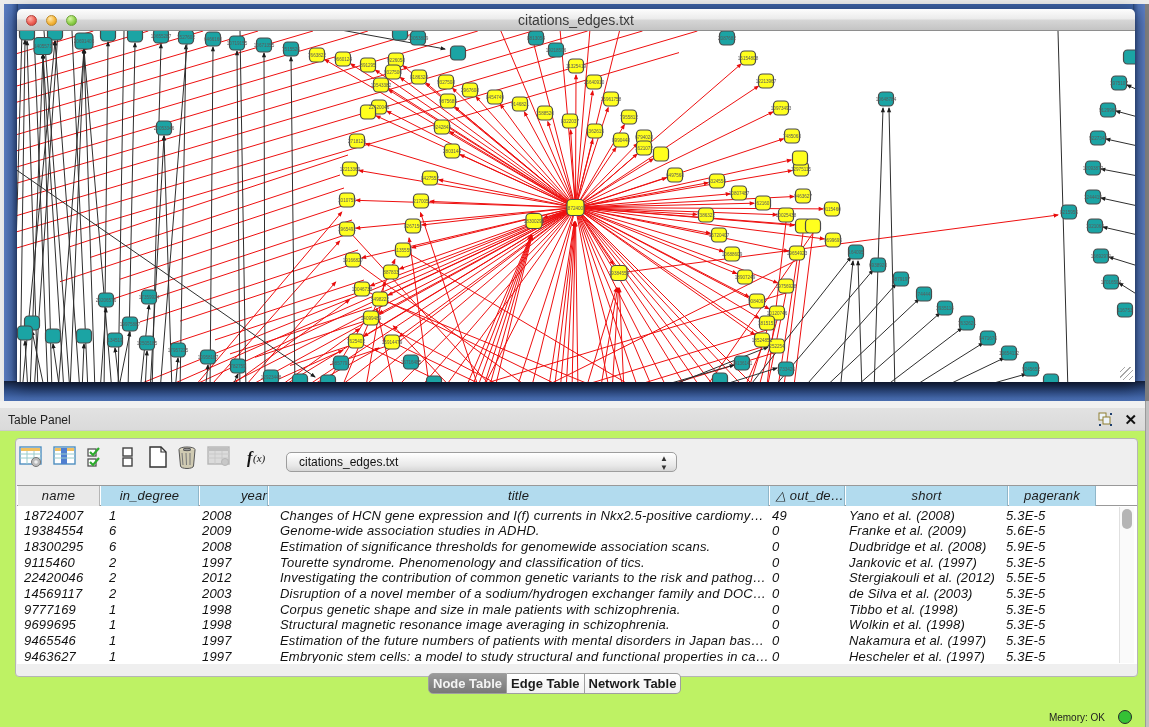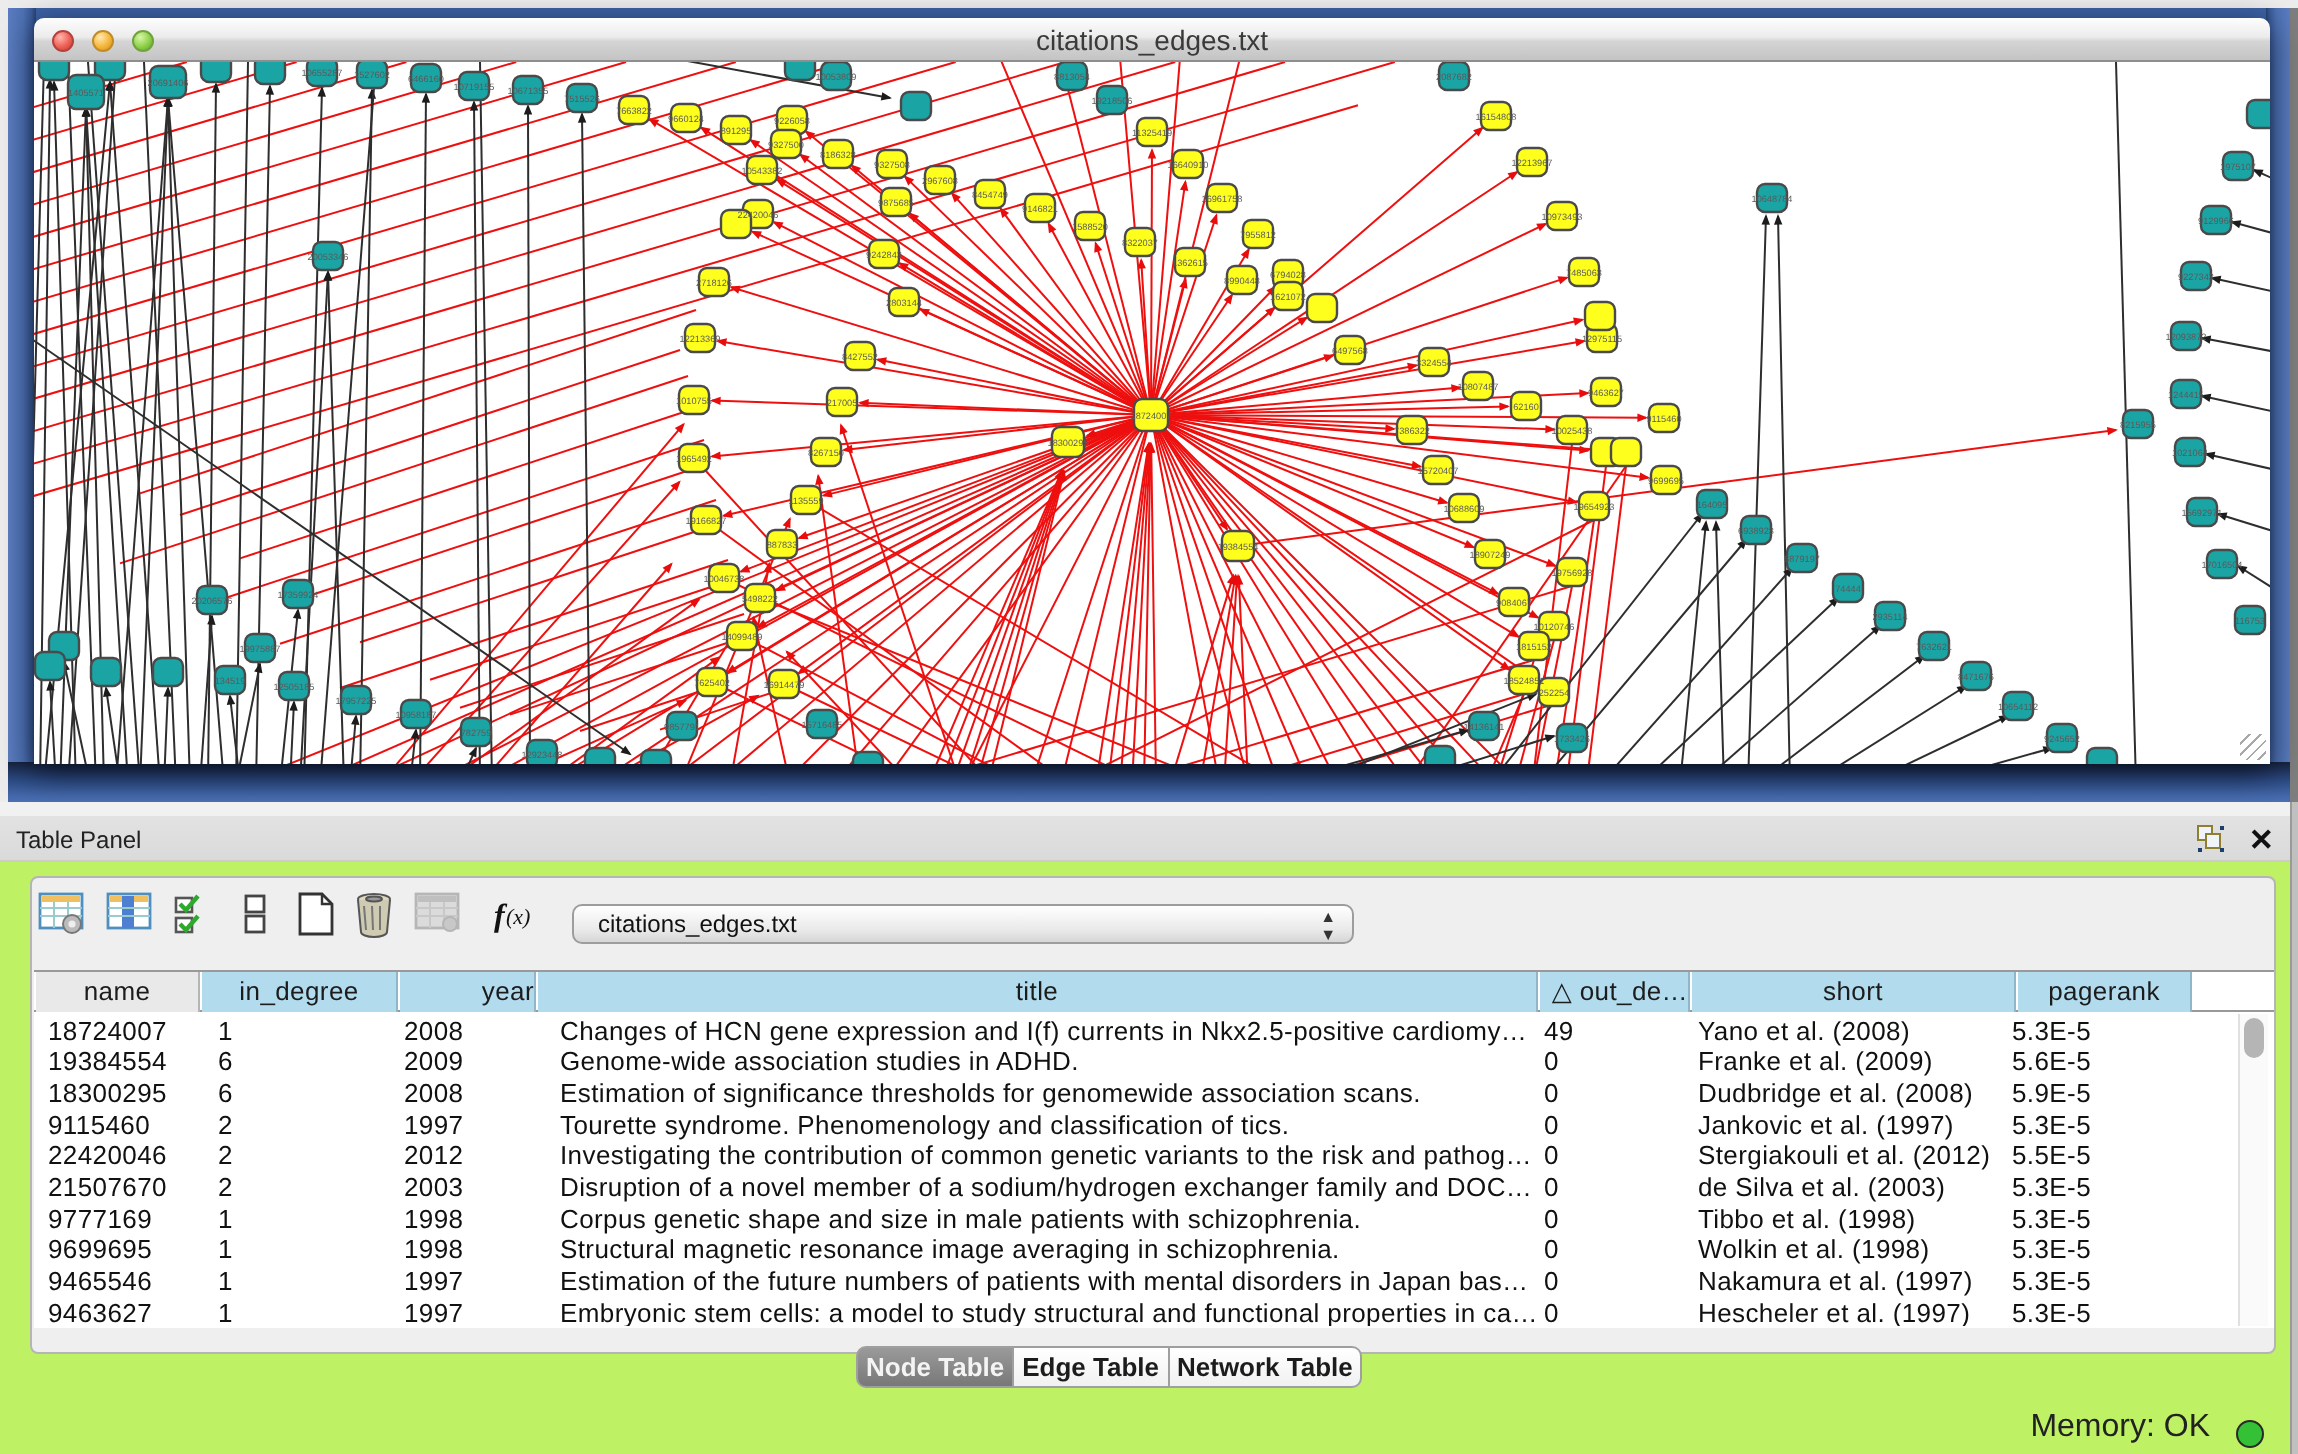--- a/index.html
+++ b/index.html
@@ -30,21 +30,21 @@
 #tpgap { position:absolute; left:0; top:401px; width:1145px; height:7px; background:#f1f1f1; }
 #tpanel { position:absolute; left:0; top:408px; width:1145px; height:319px; background:#bef264; }
 #tphead { position:absolute; left:0; top:0; width:100%; height:23px; background:linear-gradient(180deg,#e2e2e2,#dadada); border-bottom:1px solid #cccccc; }
 #tphead .tt { position:absolute; left:8px; top:5px; font-size:12px; color:#222; }
 #toolbox { position:absolute; left:15px; top:30px; width:1123px; height:239px; background:#efefef;
   border:1px solid #b5b5b5; border-radius:4px; }
 #tbicons { position:absolute; left:3px; top:6px; width:280px; height:28px; }
 #combo { position:absolute; left:270px; top:13px; width:391px; height:20px; border:1px solid #9d9d9d; border-radius:5px;
   background:linear-gradient(180deg,#ffffff,#e8e8e8 70%,#d6d6d6); font-size:12px; color:#111; line-height:18px; padding-left:12px; }
 #combo .arr { position:absolute; right:8px; top:1px; font-size:8px; color:#333; line-height:9px; }
-#tbl { position:absolute; left:1px; top:46px; width:1120px; height:179px; background:#fff; }
+#tbl { position:absolute; left:1px; top:46px; width:1120px; height:179px; background:#fff;font-style:italic; }
 #thead { position:absolute; left:0; top:0; width:100%; height:21px; border-top:1px solid #999; border-bottom:1px solid #999; }
 #thead span { position:absolute; top:0; height:20px; background:#b2dbee; border-right:1px solid #8fb6c9; font-size:13px; letter-spacing:0.2px;
   color:#1c1c1c; text-align:center; line-height:20px; display:inline-block; font-size:13px; }
 #thead .h-name { left:1px; width:82px; background:#e9e9e9; border-right:1px solid #b5b5b5;}
 #thead .h-deg  { left:84px; width:98px; }
 #thead .h-year { left:183px; width:68px;text-align:right; }
 #thead .h-title{ left:252px; width:500px; }
 #thead .h-out  { left:753px; width:75px; text-align:right; padding-left:4px; }
 #thead .h-short{ left:829px; width:162px; }
 #thead .h-pr   { left:992px; width:87px; }
@@ -54,21 +54,21 @@
 .c-name { left:7px; } .c-deg { left:92px; } .c-year { left:185px; } .c-title { left:263px; width:494px; overflow:hidden; }
 .c-out { left:755px; } .c-short { left:832px; } .c-pr { left:989px; }
 #tsb { position:absolute; right:3px; top:22px; width:15px; height:156px; background:#fafafa; border-left:1px solid #e0e0e0; }
 #tsb .th { position:absolute; left:2px; top:2px; width:10px; height:20px; border-radius:5px; background:#b5b5b5; }
 #tabs { position:absolute; left:428px; top:265px; height:21px; font-size:13px; font-weight:bold; }
 #tabs span { float:left; height:21px; line-height:20px; padding:0 4px; background:linear-gradient(180deg,#ffffff,#f1f1f1); color:#1c1c1c; border:1px solid #9f9f9f; border-left:none; }
 #tabs .sel { background:linear-gradient(180deg,#9a9a9a,#787878); color:#f4f4f4; border-left:1px solid #9f9f9f; border-radius:5px 0 0 5px; }
 #tabs .last { border-radius:0 5px 5px 0; }
 #fico { position:absolute; right:32px; top:4px; width:15px; height:15px; }
 #xico { position:absolute; right:8px; top:3px; font-size:15px; font-weight:bold; color:#111; }
-#memok { position:absolute; right:40px; bottom:4px; font-size:16px; color:#222; }
+#memok { position:absolute; right:40px; bottom:4px; font-size:10px; color:#222; }
 #memled { position:absolute; right:13px; bottom:3px; width:14px; height:14px; border-radius:50%; background:#35c135; border:1.5px solid #2a2a2a; }
 </style></head>
 <body>
 <div id="stage">
   <div id="desk">
       <div class="shT"></div>
       <div class="shL"></div>
       <div class="shR"></div>
       <div class="shB"></div>
     </div>
@@ -713,21 +713,21 @@
 <div class="trow">
               <span class="c-name">22420046</span>
               <span class="c-deg">2</span>
               <span class="c-year">2012</span>
               <span class="c-title">Investigating the contribution of common genetic variants to the risk and pathog…</span>
               <span class="c-out">0</span>
               <span class="c-short">Stergiakouli et al. (2012)</span>
               <span class="c-pr">5.5E-5</span>
             </div>
 <div class="trow">
-              <span class="c-name">21507670</span>
+              <span class="c-name">14569117</span>
               <span class="c-deg">2</span>
               <span class="c-year">2003</span>
               <span class="c-title">Disruption of a novel member of a sodium/hydrogen exchanger family and DOC…</span>
               <span class="c-out">0</span>
               <span class="c-short">de Silva et al. (2003)</span>
               <span class="c-pr">5.3E-5</span>
             </div>
 <div class="trow">
               <span class="c-name">9777169</span>
               <span class="c-deg">1</span>

